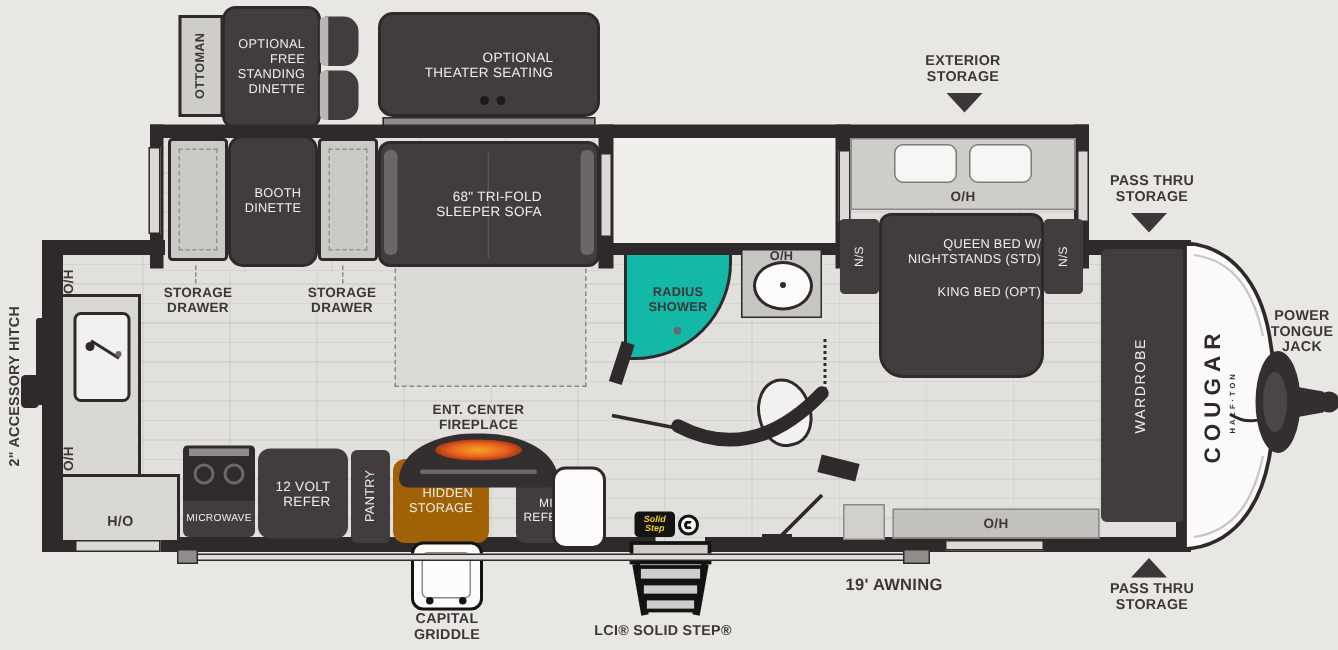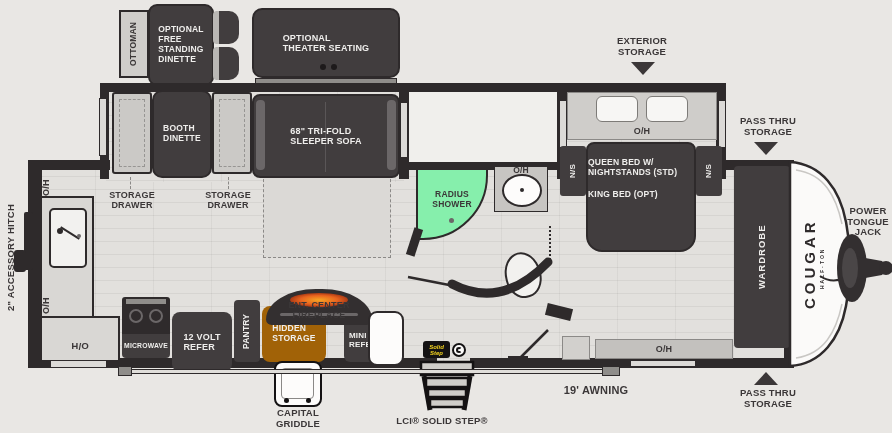--- a/index.html
+++ b/index.html
@@ -1,22 +1,22 @@
 <!DOCTYPE html>
 <html><head>
 <meta charset="utf-8">
 <style>
   html,body{margin:0;padding:0;background:#e9e7e4;}
   .scene{position:relative;width:892px;height:433px;background:#e9e7e4;overflow:hidden;
          font-family:"Liberation Sans","DejaVu Sans",sans-serif;}
   .abs{position:absolute;box-sizing:border-box;}
   .lbl{color:#3b3738;font-weight:bold;text-transform:uppercase;line-height:1.12;
        white-space:pre-line;text-align:center;letter-spacing:.2px;}
-  .wlbl{color:#efeeec;font-weight:bold;text-transform:uppercase;line-height:1.15;
-        white-space:pre-line;text-align:left;letter-spacing:.2px;}
+  .wlbl{color:#efeeec;font-weight:normal;text-transform:uppercase;line-height:1.15;
+        white-space:pre-line;text-align:right;letter-spacing:.2px;}
   .wall{background:#2e2a2b;}
   .floor{background:#e2e0dd;
     background-image:repeating-linear-gradient(180deg,transparent 0 12px,rgba(0,0,0,.055) 12px 13px),
                      repeating-linear-gradient(90deg,transparent 0 57px,rgba(0,0,0,.045) 57px 58px);}
   .darkbox{background:#413d3e;border-radius:6px;}
   .litebox{background:#c9c7c4;border:2px solid #2e2a2b;}
   .window{background:#dcdad7;border:1.5px solid #2e2a2b;}
   .vtext{writing-mode:vertical-rl;transform:rotate(180deg);display:flex;
          align-items:center;justify-content:center;}
   .arrow-down{width:0;height:0;border-left:12px solid transparent;
@@ -122,21 +122,21 @@
   </div>
 
   <div class="abs" style="left:562px;top:336px;width:28px;height:24px;background:#d2d0cd;border:1.5px solid #8b8987;"></div>
   <div class="abs center" style="left:595px;top:339px;width:138px;height:20px;background:#c3c1be;border:1px solid #8b8987;">
     <span class="lbl" style="font-size:9px;">O/H</span>
   </div>
   <div class="abs darkbox vtext" style="left:734px;top:166px;width:56px;height:182px;border-radius:4px;">
     <span class="wlbl" style="font-size:9.5px;letter-spacing:1px;">WARDROBE</span>
   </div>
 
-  <div class="abs center" style="left:416px;top:168px;width:72px;height:72px;background:#86efac;border:2.5px solid #2e2a2b;border-radius:0 0 90% 0;justify-content:center;">
+  <div class="abs center" style="left:416px;top:168px;width:72px;height:72px;background:#14b8a6;border:2.5px solid #2e2a2b;border-radius:0 0 90% 0;justify-content:center;">
     <span class="lbl" style="font-size:8.5px;margin-bottom:8px;">RADIUS
 SHOWER</span>
   </div>
   <div class="abs" style="left:449px;top:218px;width:5px;height:5px;border-radius:50%;background:#6b6768;"></div>
   <div class="abs wall" style="left:410px;top:228px;width:9px;height:28px;transform:rotate(18deg);"></div>
 
   <div class="abs" style="left:494px;top:166px;width:54px;height:46px;background:#c7c5c2;border:1.5px solid #2e2a2b;"></div>
   <div class="abs" style="left:502px;top:174px;width:40px;height:33px;background:#fdfcfb;border:2px solid #2e2a2b;border-radius:50%;"></div>
   <div class="abs" style="left:520px;top:188px;width:4px;height:4px;border-radius:50%;background:#2e2a2b;"></div>
   <div class="abs lbl center" style="left:498px;top:165px;width:46px;height:12px;font-size:8.5px;">O/H</div>
@@ -168,41 +168,41 @@
 
   <div class="abs" style="left:122px;top:297px;width:48px;height:37px;background:#2f2b2c;border-radius:3px 3px 0 0;">
     <div class="abs" style="left:4px;top:2px;width:40px;height:5px;background:#8f8d8a;"></div>
     <div class="abs" style="left:7px;top:12px;width:14px;height:14px;border:2px solid #6b6768;border-radius:50%;"></div>
     <div class="abs" style="left:27px;top:12px;width:14px;height:14px;border:2px solid #6b6768;border-radius:50%;"></div>
   </div>
   <div class="abs center" style="left:122px;top:334px;width:48px;height:24px;background:#413d3e;border-radius:0 0 4px 4px;">
     <span class="wlbl" style="font-size:6.8px;">MICROWAVE</span>
   </div>
 
-  <div class="abs darkbox center" style="left:172px;top:312px;width:60px;height:60px;border-radius:8px;">
+  <div class="abs darkbox center" style="left:172px;top:299px;width:60px;height:60px;border-radius:8px;">
     <span class="wlbl" style="font-size:9px;">12 VOLT
 REFER</span>
   </div>
   <div class="abs darkbox vtext" style="left:234px;top:300px;width:26px;height:62px;border-radius:4px;">
     <span class="wlbl" style="font-size:8.5px;">PANTRY</span>
   </div>
   <div class="abs darkbox center" style="left:262px;top:306px;width:64px;height:56px;border-radius:8px;background:#a16207;">
     <span class="wlbl" style="font-size:8.5px;">HIDDEN
 STORAGE</span>
   </div>
   <div class="abs darkbox center" style="left:344px;top:318px;width:38px;height:44px;border-radius:6px;">
     <span class="wlbl" style="font-size:8px;">MINI
 REFER</span>
   </div>
 
   <div class="abs" style="left:266px;top:289px;width:106px;height:36px;background:#332f30;border-radius:50% 50% 6px 6px / 90% 90% 6px 6px;">
     <div class="abs" style="left:24px;top:4px;width:58px;height:14px;border-radius:50%;background:radial-gradient(ellipse at center,#f6a623 0%,#e8641f 45%,#a33413 75%,#332f30 100%);"></div>
     <div class="abs" style="left:14px;top:24px;width:78px;height:3px;background:#6b6768;border-radius:2px;"></div>
   </div>
-  <div class="abs lbl" style="left:274px;top:268px;width:90px;font-size:9px;margin-top:32px;">ENT. CENTER
+  <div class="abs lbl" style="left:274px;top:268px;width:90px;font-size:9px;">ENT. CENTER
 FIREPLACE</div>
 
   <div class="abs" style="left:368px;top:311px;width:36px;height:55px;background:#fdfcfb;border:2px solid #2e2a2b;border-radius:9px;"></div>
   <svg class="abs" style="left:508px;top:326px;" width="46" height="42">
     <line x1="6" y1="38" x2="40" y2="4" stroke="#2e2a2b" stroke-width="2.5"></line>
     <rect x="0" y="30" width="20" height="10" fill="#2e2a2b"></rect>
   </svg>
 
   <div class="abs center" style="left:423px;top:341px;width:27px;height:17px;background:#141213;border-radius:3px;">
     <span style="color:#f2d21f;font-size:6px;font-weight:bold;font-style:italic;line-height:1;white-space:pre-line;text-align:center;">Solid

